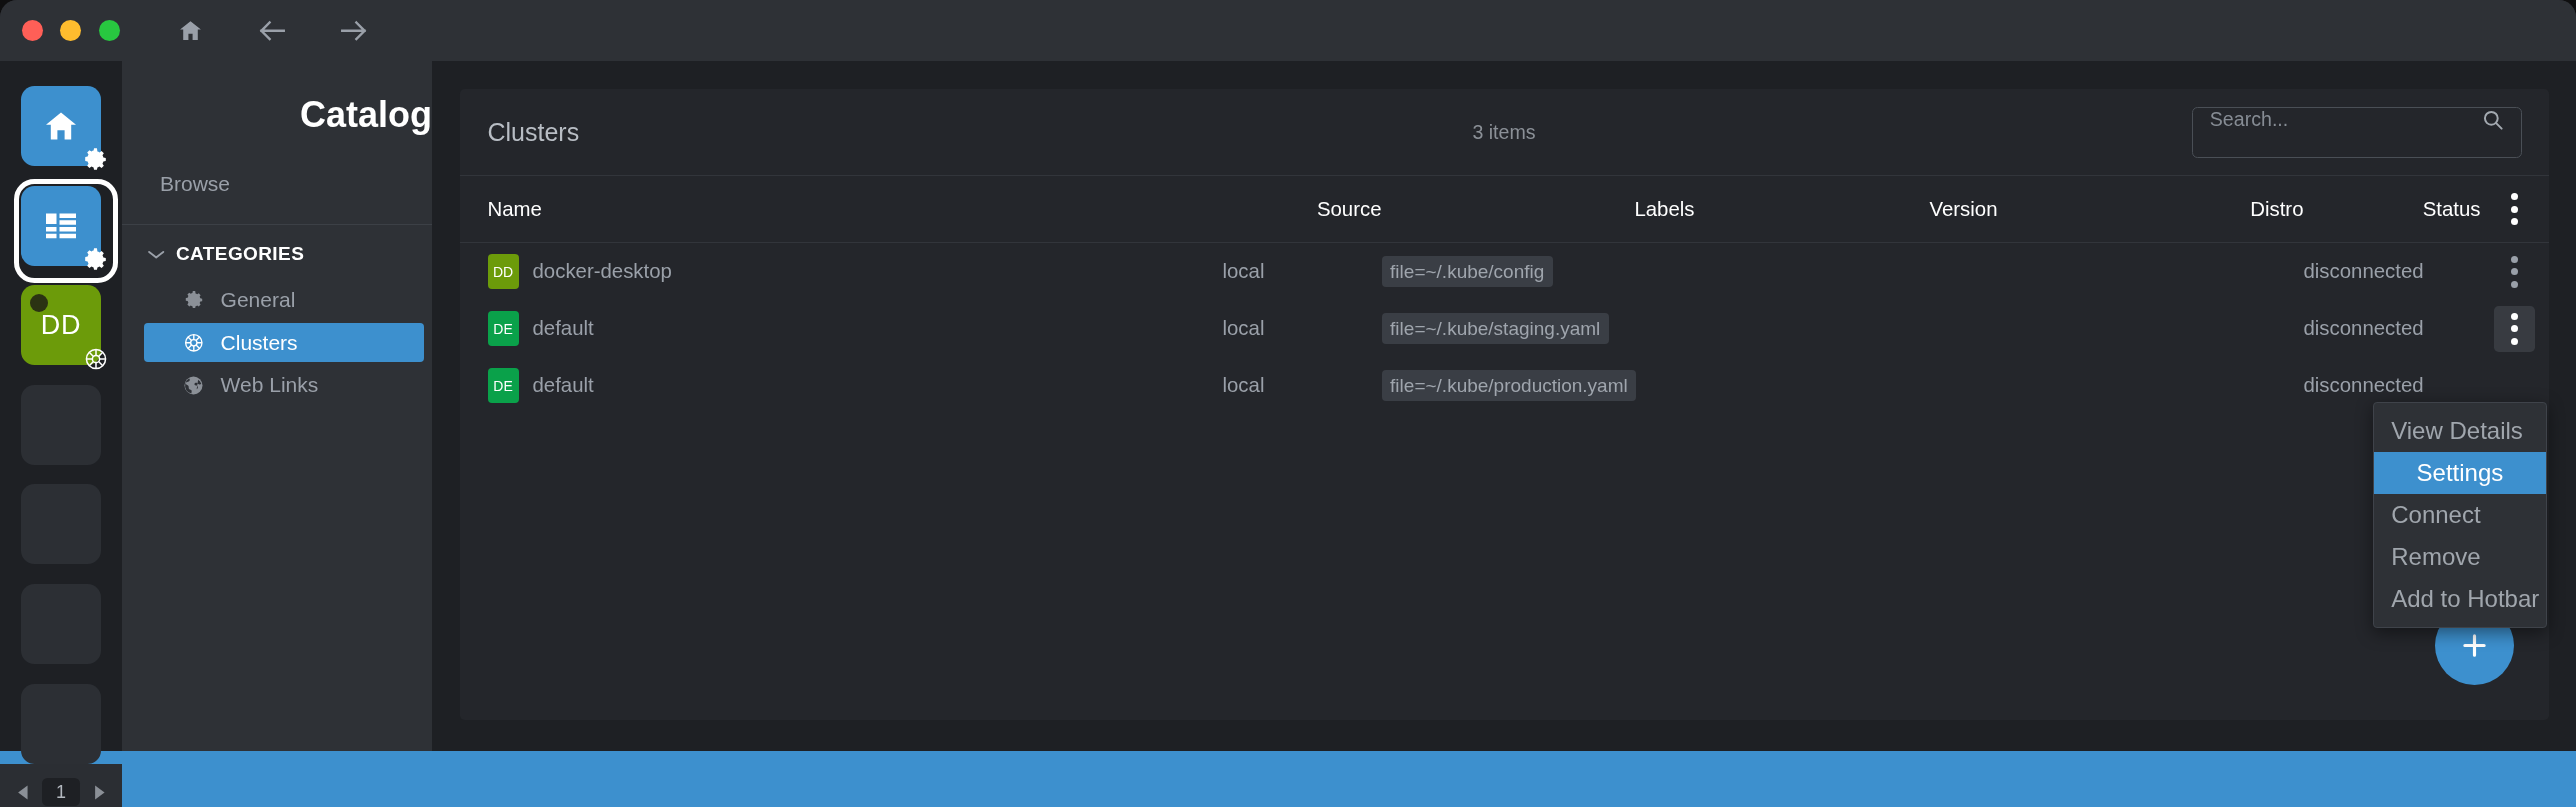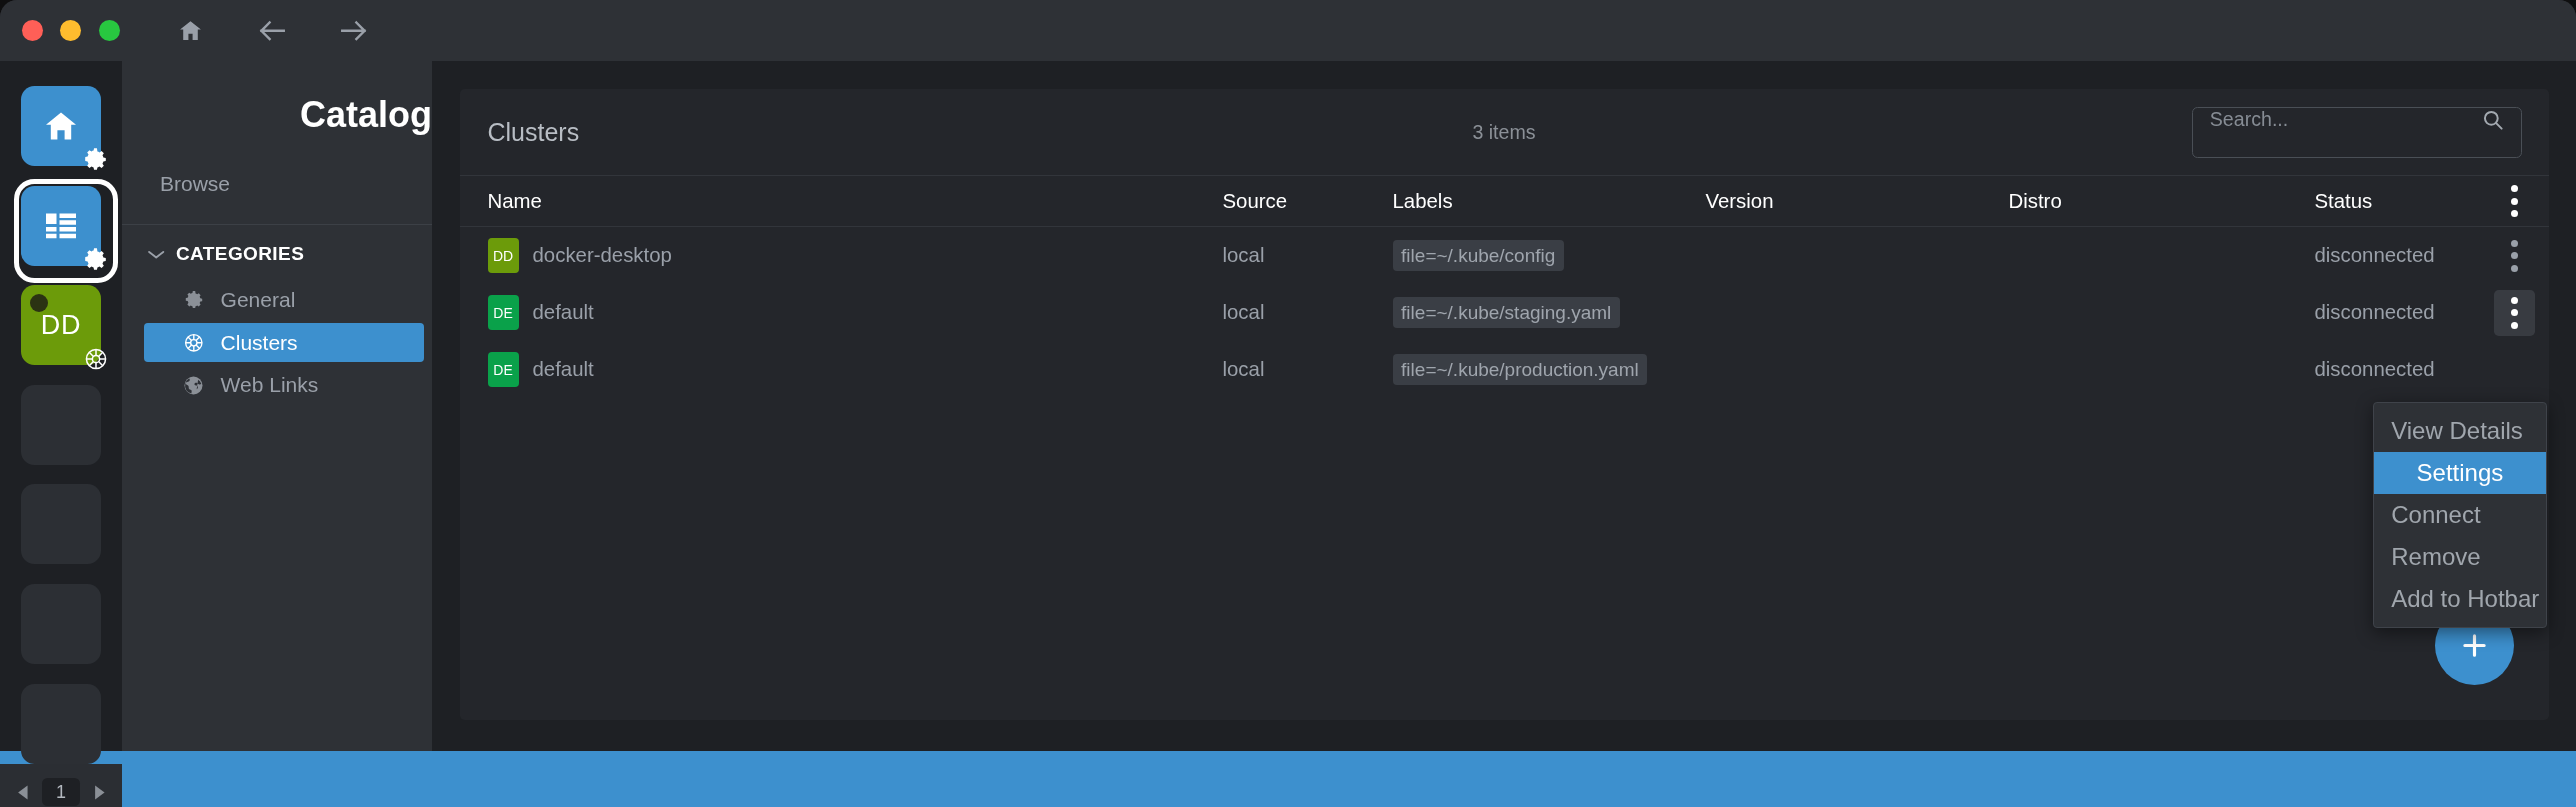--- a/index.html
+++ b/index.html
@@ -271,27 +271,28 @@
   .t-row {
     display: flex;
     align-items: center;
     height: 57px;
     flex: 0 0 auto;
     padding: 0 0 0 28px;
   }
   #table-head {
     border-top: 0.8px solid #32353b;
     border-bottom: 0.8px solid #32353b;
-    height: 52px;
+    height: 68px;
+    text-align: right;
   }
   #table-head .cell { color: #ffffff; font-size: 20.4px; }
   .cell { font-size: 20.4px; color: #9aa0a9; }
   .c-name   { width: 735px; display: flex; align-items: center; gap: 14px; flex: 0 0 auto; }
   .c-source { width: 159px; flex: 0 0 auto; }
-  .c-labels { width: 313px; flex: 0 0 auto; margin-left: 11px; }
+  .c-labels { width: 313px; flex: 0 0 auto; }
   .c-version{ width: 303px; flex: 0 0 auto; }
   .c-distro { width: 306px; flex: 0 0 auto; }
   .c-status { flex: 1 1 auto; min-width: 0; }
   .c-menu   { width: 68px; flex: 0 0 auto; display: flex; align-items: center; justify-content: center; }
 
   .row-badge {
     width: 31px; height: 35px;
     border-radius: 3.9px;
     display: flex; align-items: center; justify-content: center;
     color: #ffffff;

